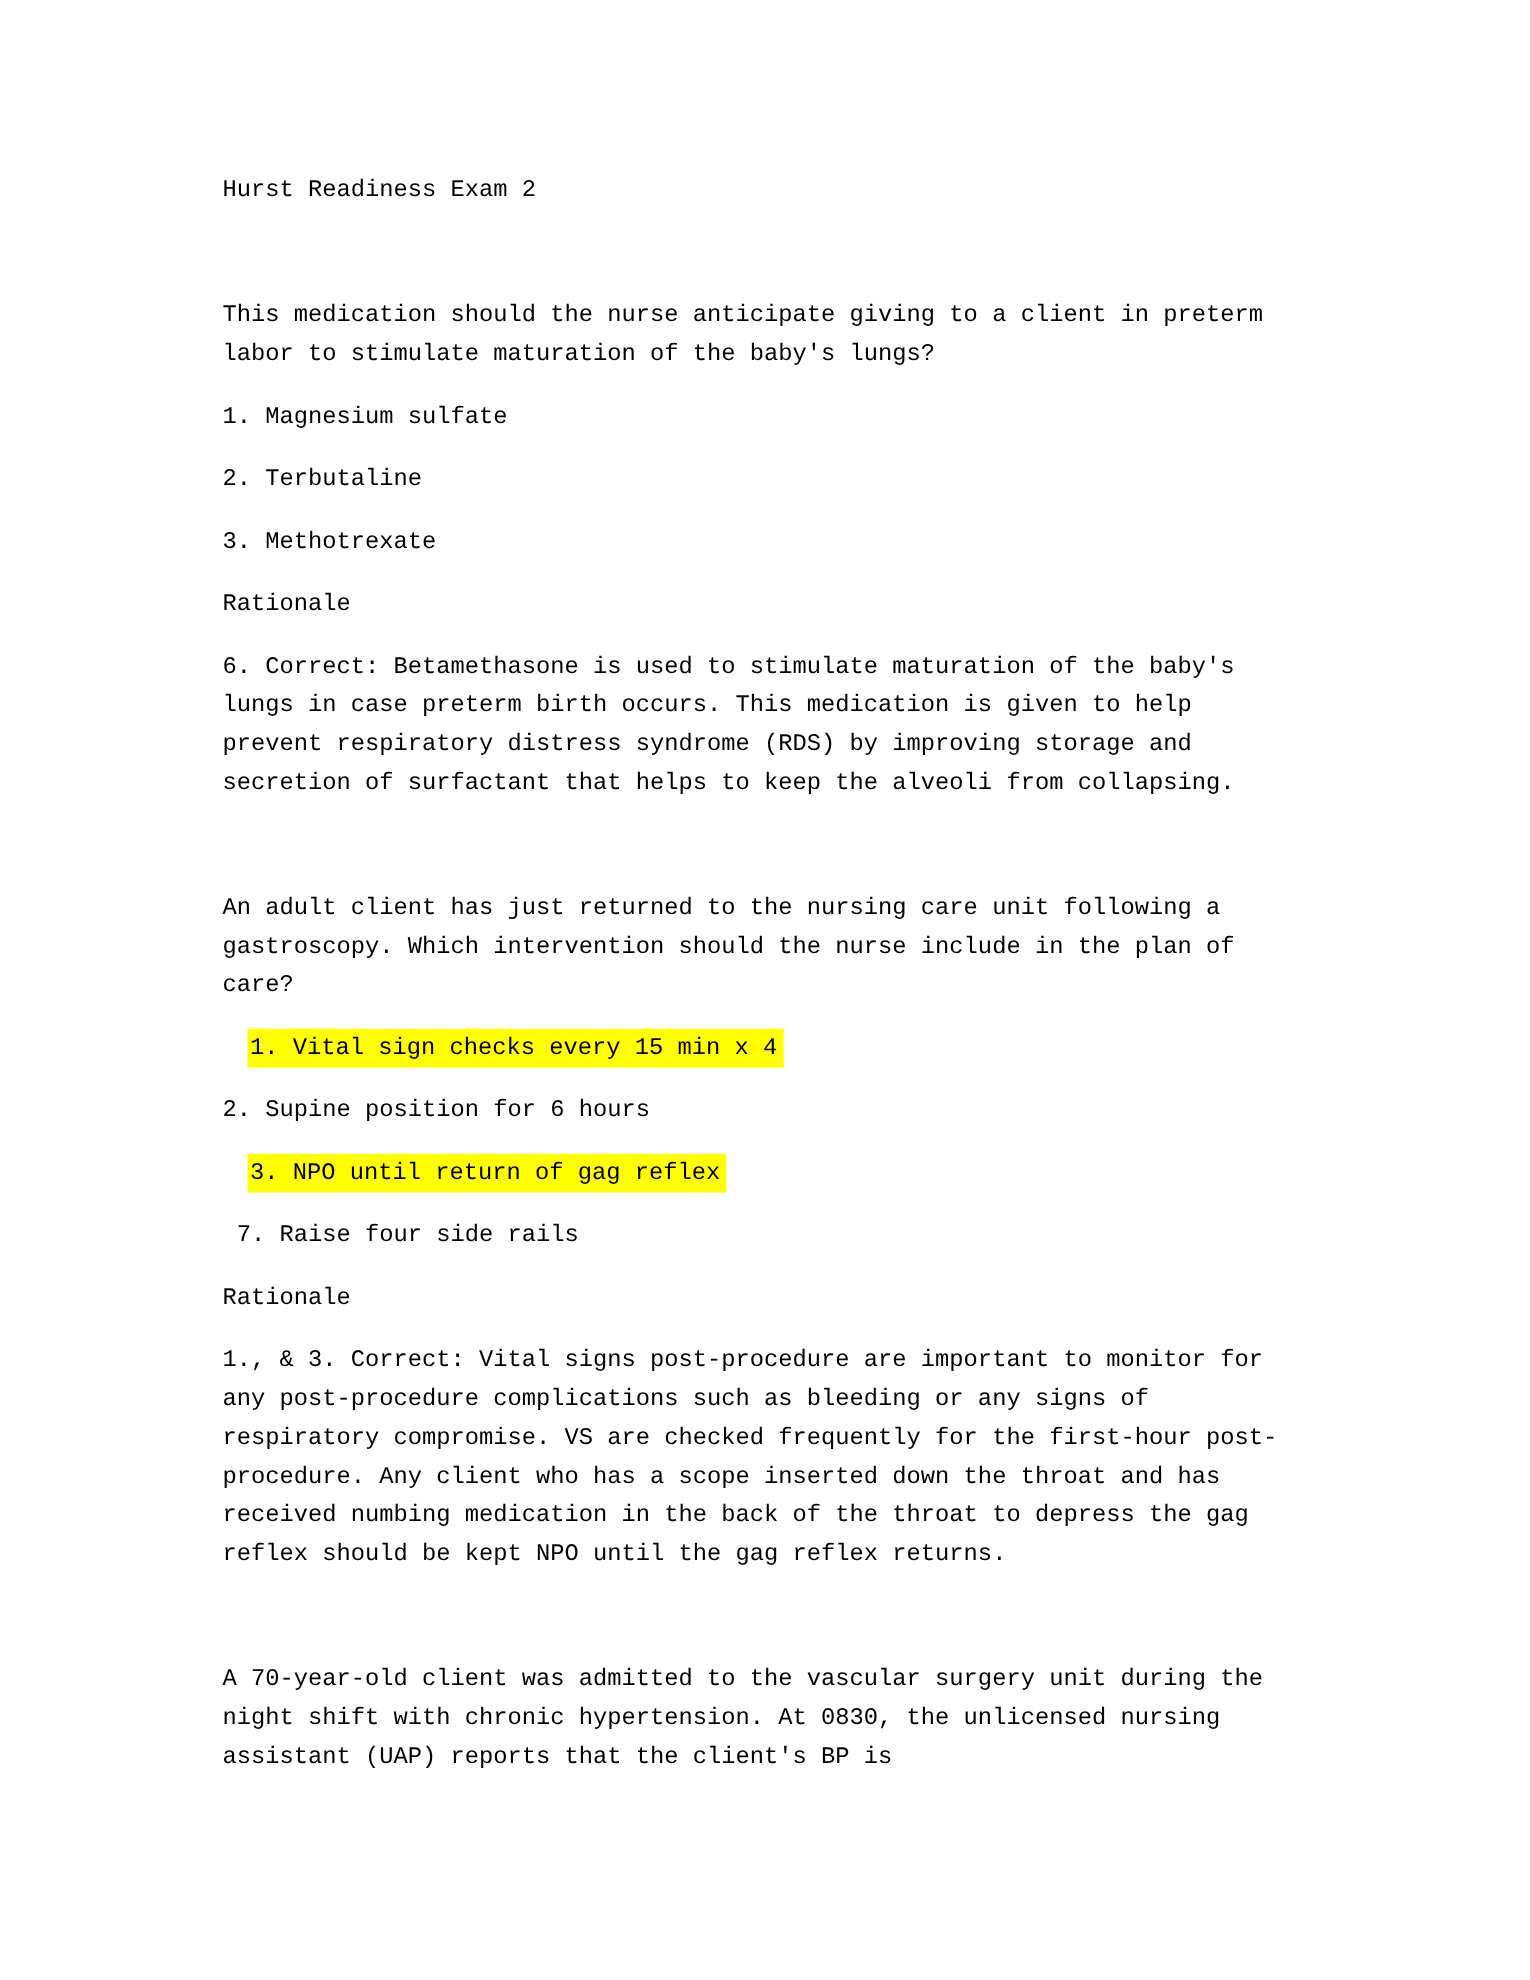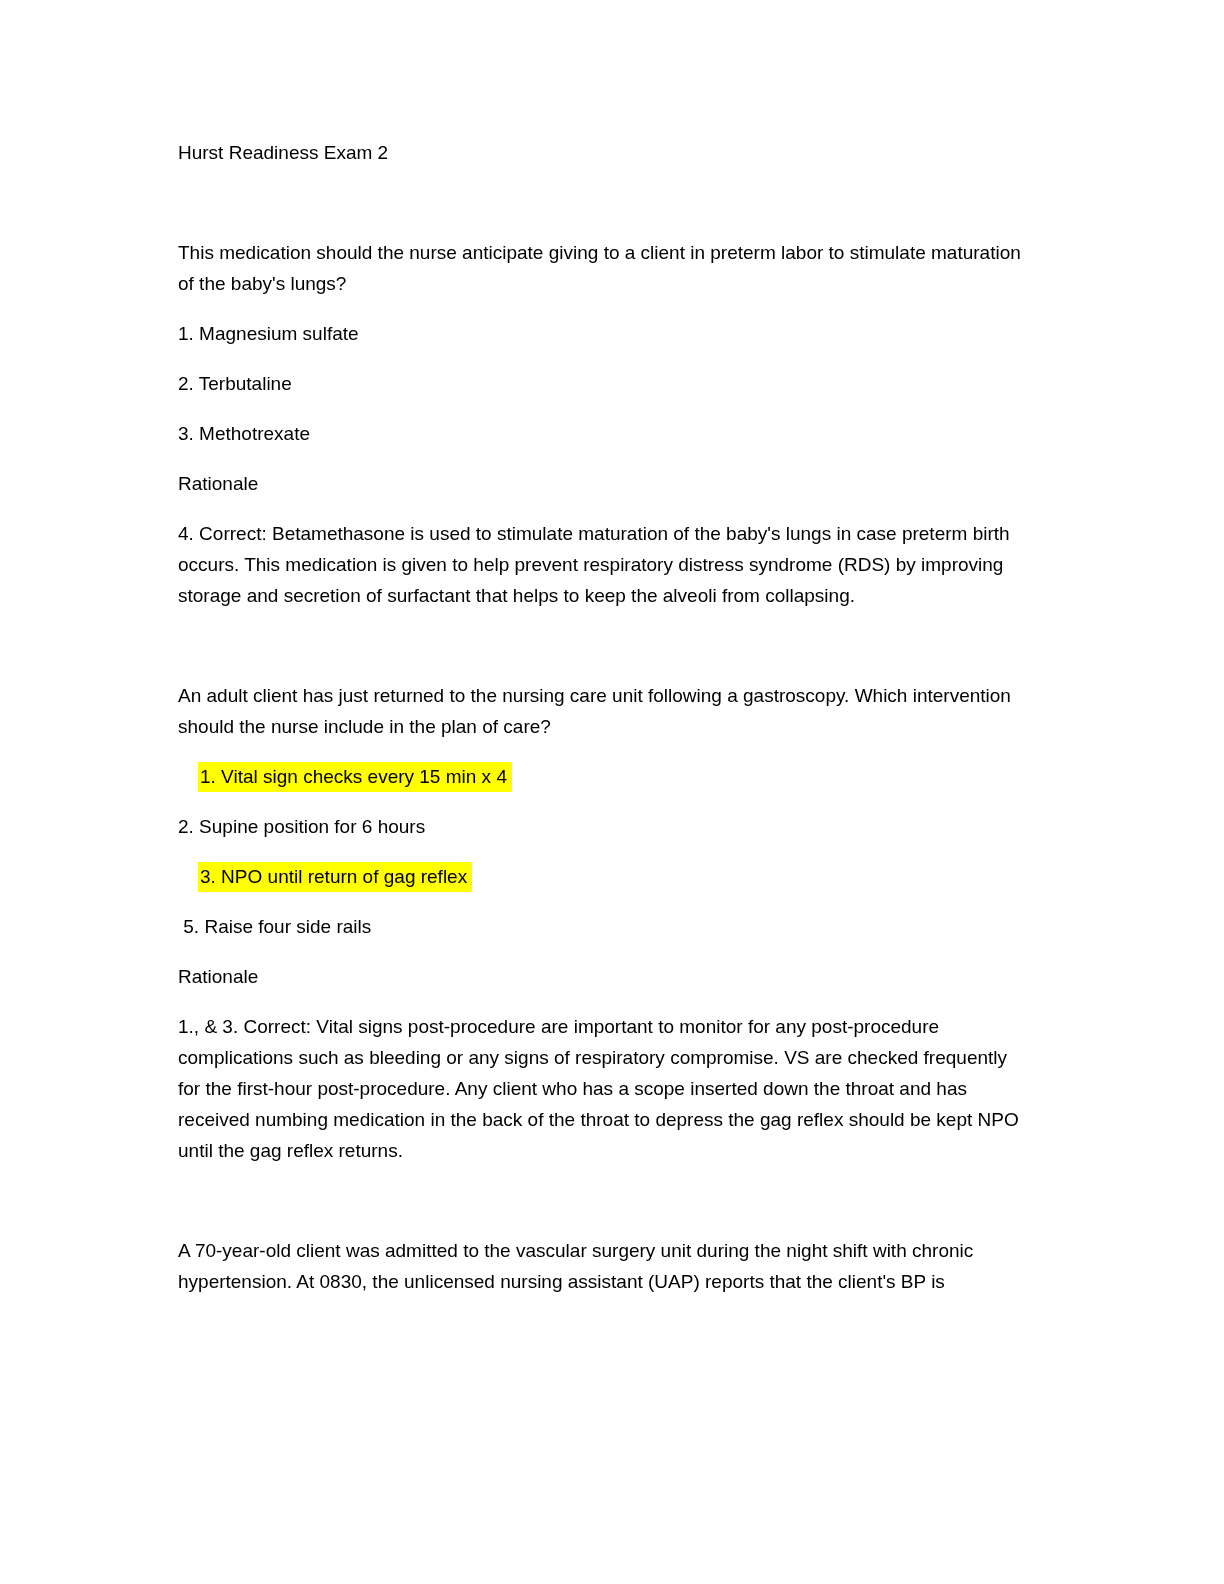--- a/index.html
+++ b/index.html
@@ -7,21 +7,21 @@
     padding: 0;
     background: #ffffff;
   }
   .page {
     position: relative;
     width: 1224px;
     height: 1584px;
     background: #ffffff;
     box-sizing: border-box;
     padding: 137px 198px 0 178px;
-    font-family: Liberation Sans, sans-serif;
+    font-family: Liberation Mono, monospace;
     font-size: 19px;
     line-height: 31px;
     color: #000000;
     overflow: hidden;
   }
   .doc p {
     margin: 0 0 19px 0;
     white-space: pre-wrap;
   }
   .spacer {
@@ -50,36 +50,36 @@
 
     <p><span class="opt-text">1. Magnesium sulfate</span></p>
 
     <p><span class="opt-text">2. Terbutaline</span></p>
 
     <p><span class="opt-text">3. Methotrexate</span></p>
 
 
     <p>Rationale</p>
 
-    <p>4. Correct: Betamethasone is used to stimulate maturation of the baby's lungs in case preterm birth occurs. This medication is given to help prevent respiratory distress syndrome (RDS) by improving storage and secretion of surfactant that helps to keep the alveoli from collapsing.</p>
+    <p>6. Correct: Betamethasone is used to stimulate maturation of the baby's lungs in case preterm birth occurs. This medication is given to help prevent respiratory distress syndrome (RDS) by improving storage and secretion of surfactant that helps to keep the alveoli from collapsing.</p>
   </section>
 
   <div class="spacer"></div>
 
   <section>
     <p>An adult client has just returned to the nursing care unit following a gastroscopy. Which intervention should the nurse include in the plan of care?</p>
 
     <p><span class="opt-text hl">1. Vital sign checks every 15 min x 4</span></p>
 
     <p><span class="opt-text">2. Supine position for 6 hours</span></p>
 
     <p><span class="opt-text hl">3. NPO until return of gag reflex</span></p>
 
 
-    <p><span class="opt-text"> 5. Raise four side rails</span></p>
+    <p><span class="opt-text"> 7. Raise four side rails</span></p>
 
     <p>Rationale</p>
 
     <p>1., &amp; 3. Correct: Vital signs post-procedure are important to monitor for any post-procedure complications such as bleeding or any signs of respiratory compromise. VS are checked frequently for the first-hour post-procedure. Any client who has a scope inserted down the throat and has received numbing medication in the back of the throat to depress the gag reflex should be kept NPO until the gag reflex returns.</p>
   </section>
 
   <div class="spacer"></div>
 
   <p>A 70-year-old client was admitted to the vascular surgery unit during the night shift with chronic hypertension. At 0830, the unlicensed nursing assistant (UAP) reports that the client's BP is</p>
 

